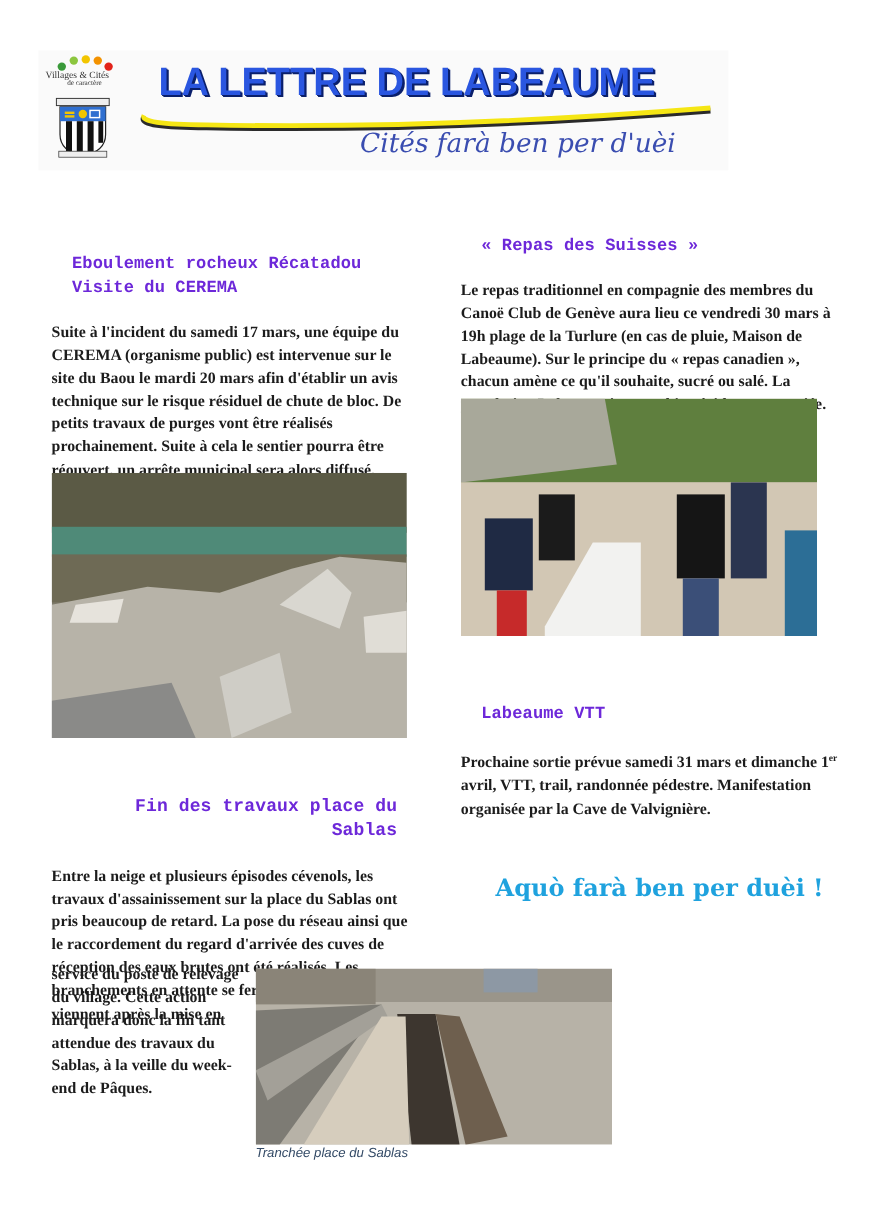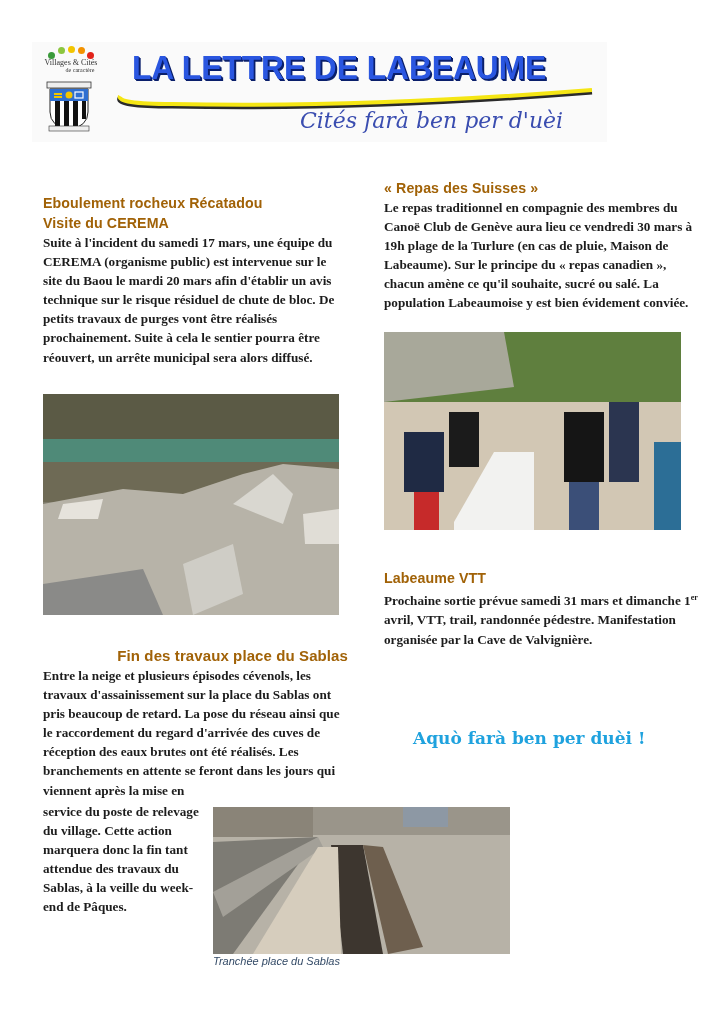--- a/index.html
+++ b/index.html
@@ -7,56 +7,56 @@
     width:724px; height:1024px; background:#ffffff; position:relative; overflow:hidden;
     font-family: "DejaVu Serif", "Liberation Serif", serif;
     color:#1a1a1a;
   }
   .abs { position:absolute; }
 
   
   .banner { left:32px; top:42px; width:575px; height:100px; background:#fafafa; }
   .vc-dots { left:46px; top:46px; width:50px; height:14px; }
   .vc-dot { position:absolute; width:7px; height:7px; border-radius:50%; }
-  .vc-label { left:38px; top:58px; width:66px; font-family:"Liberation Serif", serif; font-size:7px; color:#333; text-align:center; line-height:7px; }
+  .vc-label { left:38px; top:58px; width:66px; font-family:"Liberation Serif", serif; font-size:7px; color:#333; text-align:left; line-height:7px; }
   .shield { left:45px; top:80px; width:48px; height:52px; }
 
   .main-title {
     left:132px; top:46px; width:460px; height:44px;
     font-family:"Liberation Sans", sans-serif; font-weight:bold; font-size:33px;
     color:#2a56e0; letter-spacing:0px; transform:scaleX(0.96); transform-origin:left;
     text-shadow: 2px 2px 0 #0a1f6b, 1px 1px 0 #0a1f6b;
     white-space:nowrap; line-height:44px;
   }
   .swoosh { left:112px; top:76px; width:490px; height:34px; }
   .tagline {
     left:300px; top:106px; width:300px; height:30px;
     font-family:"DejaVu Serif", serif; font-style:italic; font-size:22px; color:#3a4db0;
     white-space:nowrap; line-height:30px;
   }
 
   
   h2.head {
-    margin:0; font-family:Liberation Sans, sans-serif; font-weight:bold; font-size:14.2px;
-    color:#a16207; line-height:20px; letter-spacing:0.1px;
+    margin:17px; font-family:Liberation Mono, monospace; font-weight:bold; font-size:14.2px;
+    color:#6d28d9; line-height:20px; letter-spacing:0.1px;
   }
   p.body {
     margin:0; font-family:"Liberation Serif", serif; font-weight:bold; font-size:13.2px;
     line-height:19.1px; color:#1c1c1c;
   }
 
   .art1 { left:43px; top:193px; width:305px; }
   .art2 { left:384px; top:178px; width:320px; }
   .art3 { left:384px; top:568px; width:320px; }
   .art4 { left:43px; top:646px; width:305px; }
   .art4-wrap { left:43px; top:802px; width:165px; }
 
   .slogan {
     left:413px; top:728px; width:300px;
-    font-family:"DejaVu Serif", serif; font-weight:bold; font-size:17px; color:#1fa2de;
+    font-family:"DejaVu Serif", serif; font-weight:bold; font-size:20px; color:#1fa2de;
     white-space:nowrap;
   }
 
   .photo { overflow:hidden; }
   .photo1 { left:43px; top:394px; width:296px; height:221px; }
   .photo2 { left:384px; top:332px; width:297px; height:198px; }
   .photo3 { left:213px; top:807px; width:297px; height:147px; }
   .caption {
     left:213px; top:955px; width:297px; text-align:left;
     font-family:"Liberation Sans", sans-serif; font-style:italic; font-size:11px; color:#334a66;

